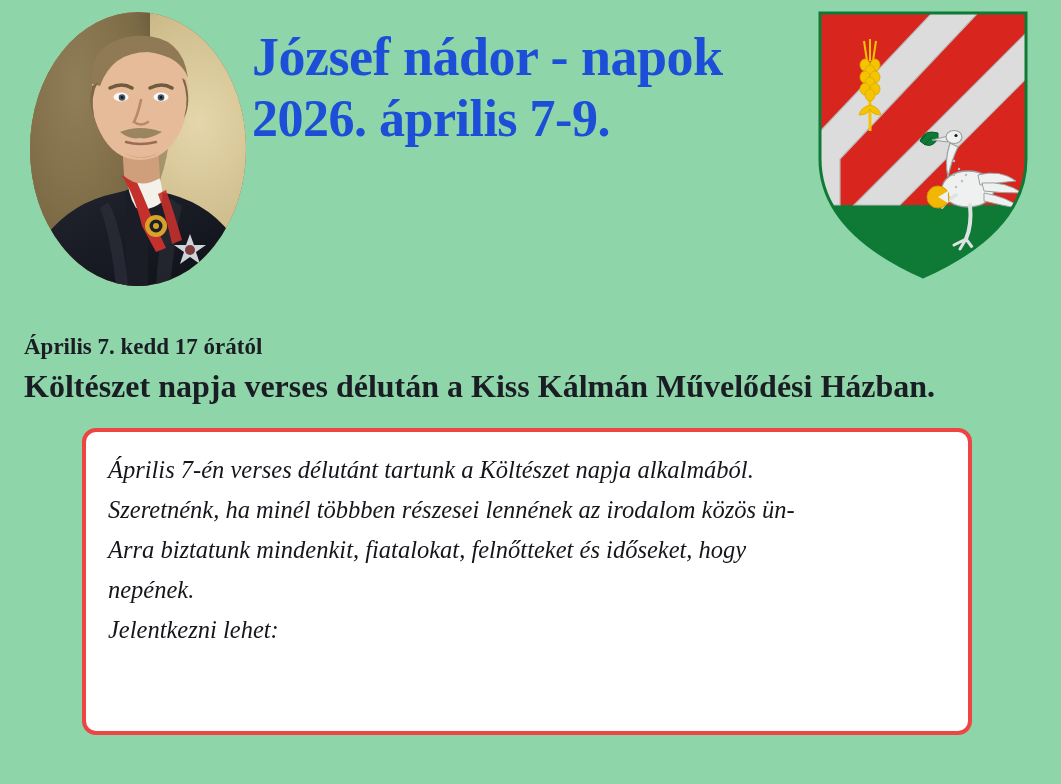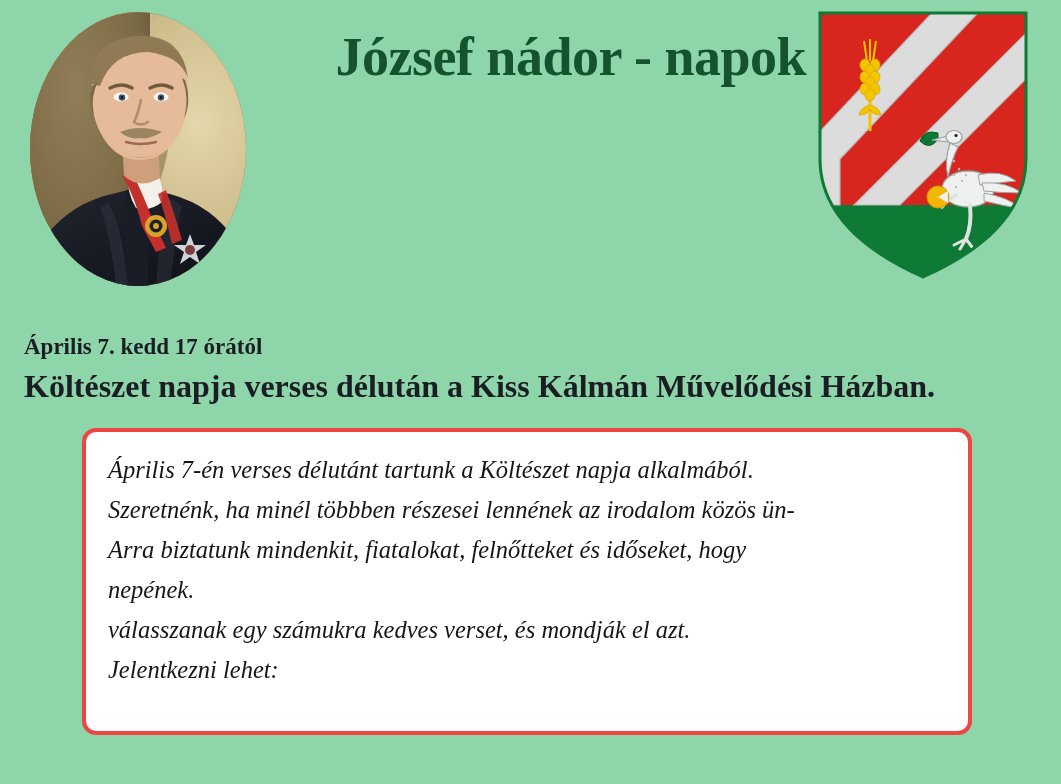--- a/index.html
+++ b/index.html
@@ -31,25 +31,25 @@
     height: 274px;
     border-radius: 50%;
     overflow: hidden;
     background: #7d6a43;
   }
   .portrait svg { display: block; width: 100%; height: 100%; }
 
   
   .title-block {
     position: absolute;
-    left: 246px;
+    left: 252px;
     top: 28px;
     width: 560px;
-    text-align: right;
-    color: #14532d;
+    text-align: left;
+    color: #1d4ed8;
   }
   .title-line1 {
     font-size: 54px;
     font-weight: bold;
     line-height: 1.08;
     letter-spacing: -0.5px;
     white-space: nowrap;
   }
   .title-line2 {
     font-size: 52px;
@@ -182,20 +182,21 @@
       <path d="M90 120 Q110 112 132 120 Q118 128 110 126 Q100 128 90 120 Z" fill="#9a8560"></path>
 
       <path d="M96 130 Q110 134 126 130" stroke="#9e6a55" stroke-width="2.4" fill="none" stroke-linecap="round"></path>
 
       <path d="M92 140 Q110 150 130 140 Q112 152 92 140 Z" fill="#c99a76" opacity="0.6"></path>
     </svg>
   </div>
 
   <div class="title-block">
     <div class="title-line1">József nádor - napok</div>
+    <div class="title-line2">2026. április 7-9.</div>
   </div>
 
   <div class="coat-of-arms">
     <svg viewBox="0 0 218 272">
       <defs>
         <clipPath id="shieldClip">
           <path d="M6 4 L212 4 L212 150 Q212 222 109 268 Q6 222 6 150 Z"></path>
         </clipPath>
       </defs>
 
@@ -273,17 +274,16 @@
   <div class="program-header">
     <div class="program-line">Április 7. kedd 17 órától</div>
     <div class="program-line second">Költészet napja verses délután a Kiss Kálmán Művelődési Házban.</div>
   </div>
 
   <div class="desc-box">
     <div class="desc-line">Április 7-én verses délutánt tartunk a Költészet napja alkalmából.</div>
     <div class="desc-line">Szeretnénk, ha minél többben  részesei lennének az irodalom közös ün-</div>
     <div class="desc-line">Arra biztatunk mindenkit, fiatalokat, felnőtteket és időseket, hogy</div>
     <div class="desc-line">nepének.</div>
-    <div class="desc-line">válasszanak egy számukra kedves verset, és mondják el azt.</div>
     <div class="desc-line">Jelentkezni lehet:</div>
   </div>
 
 </div>
 
 </body></html>

